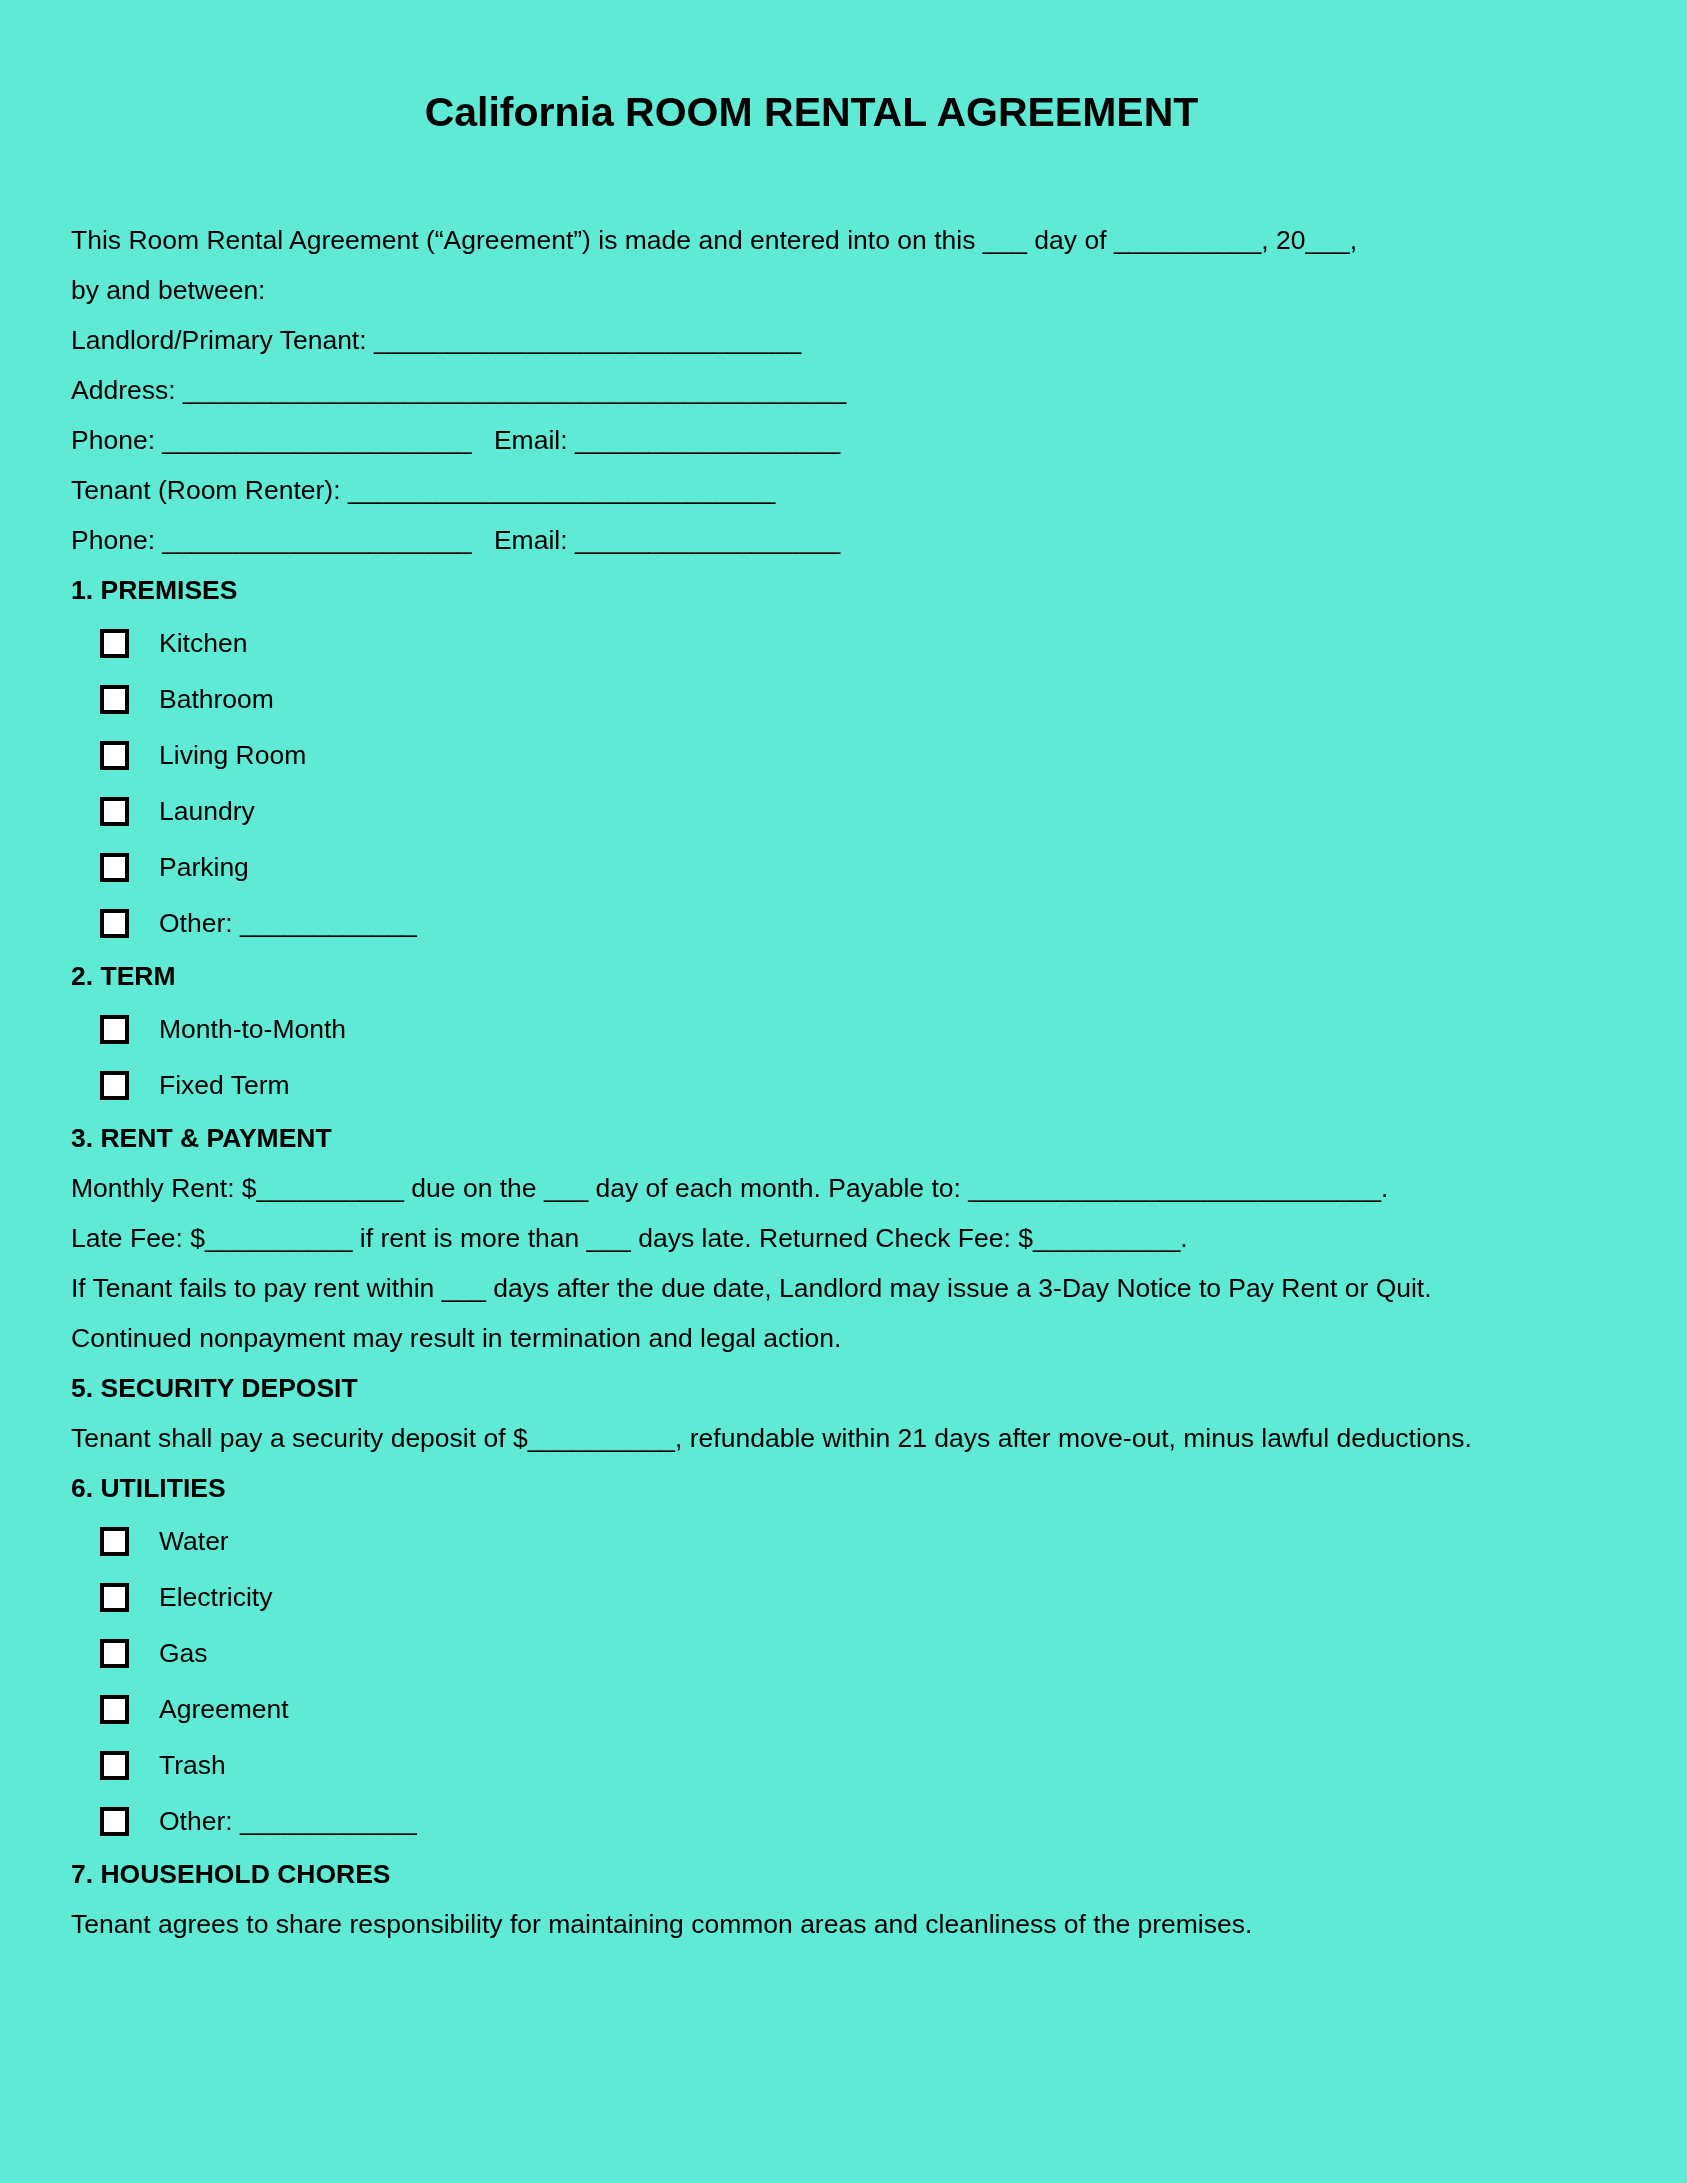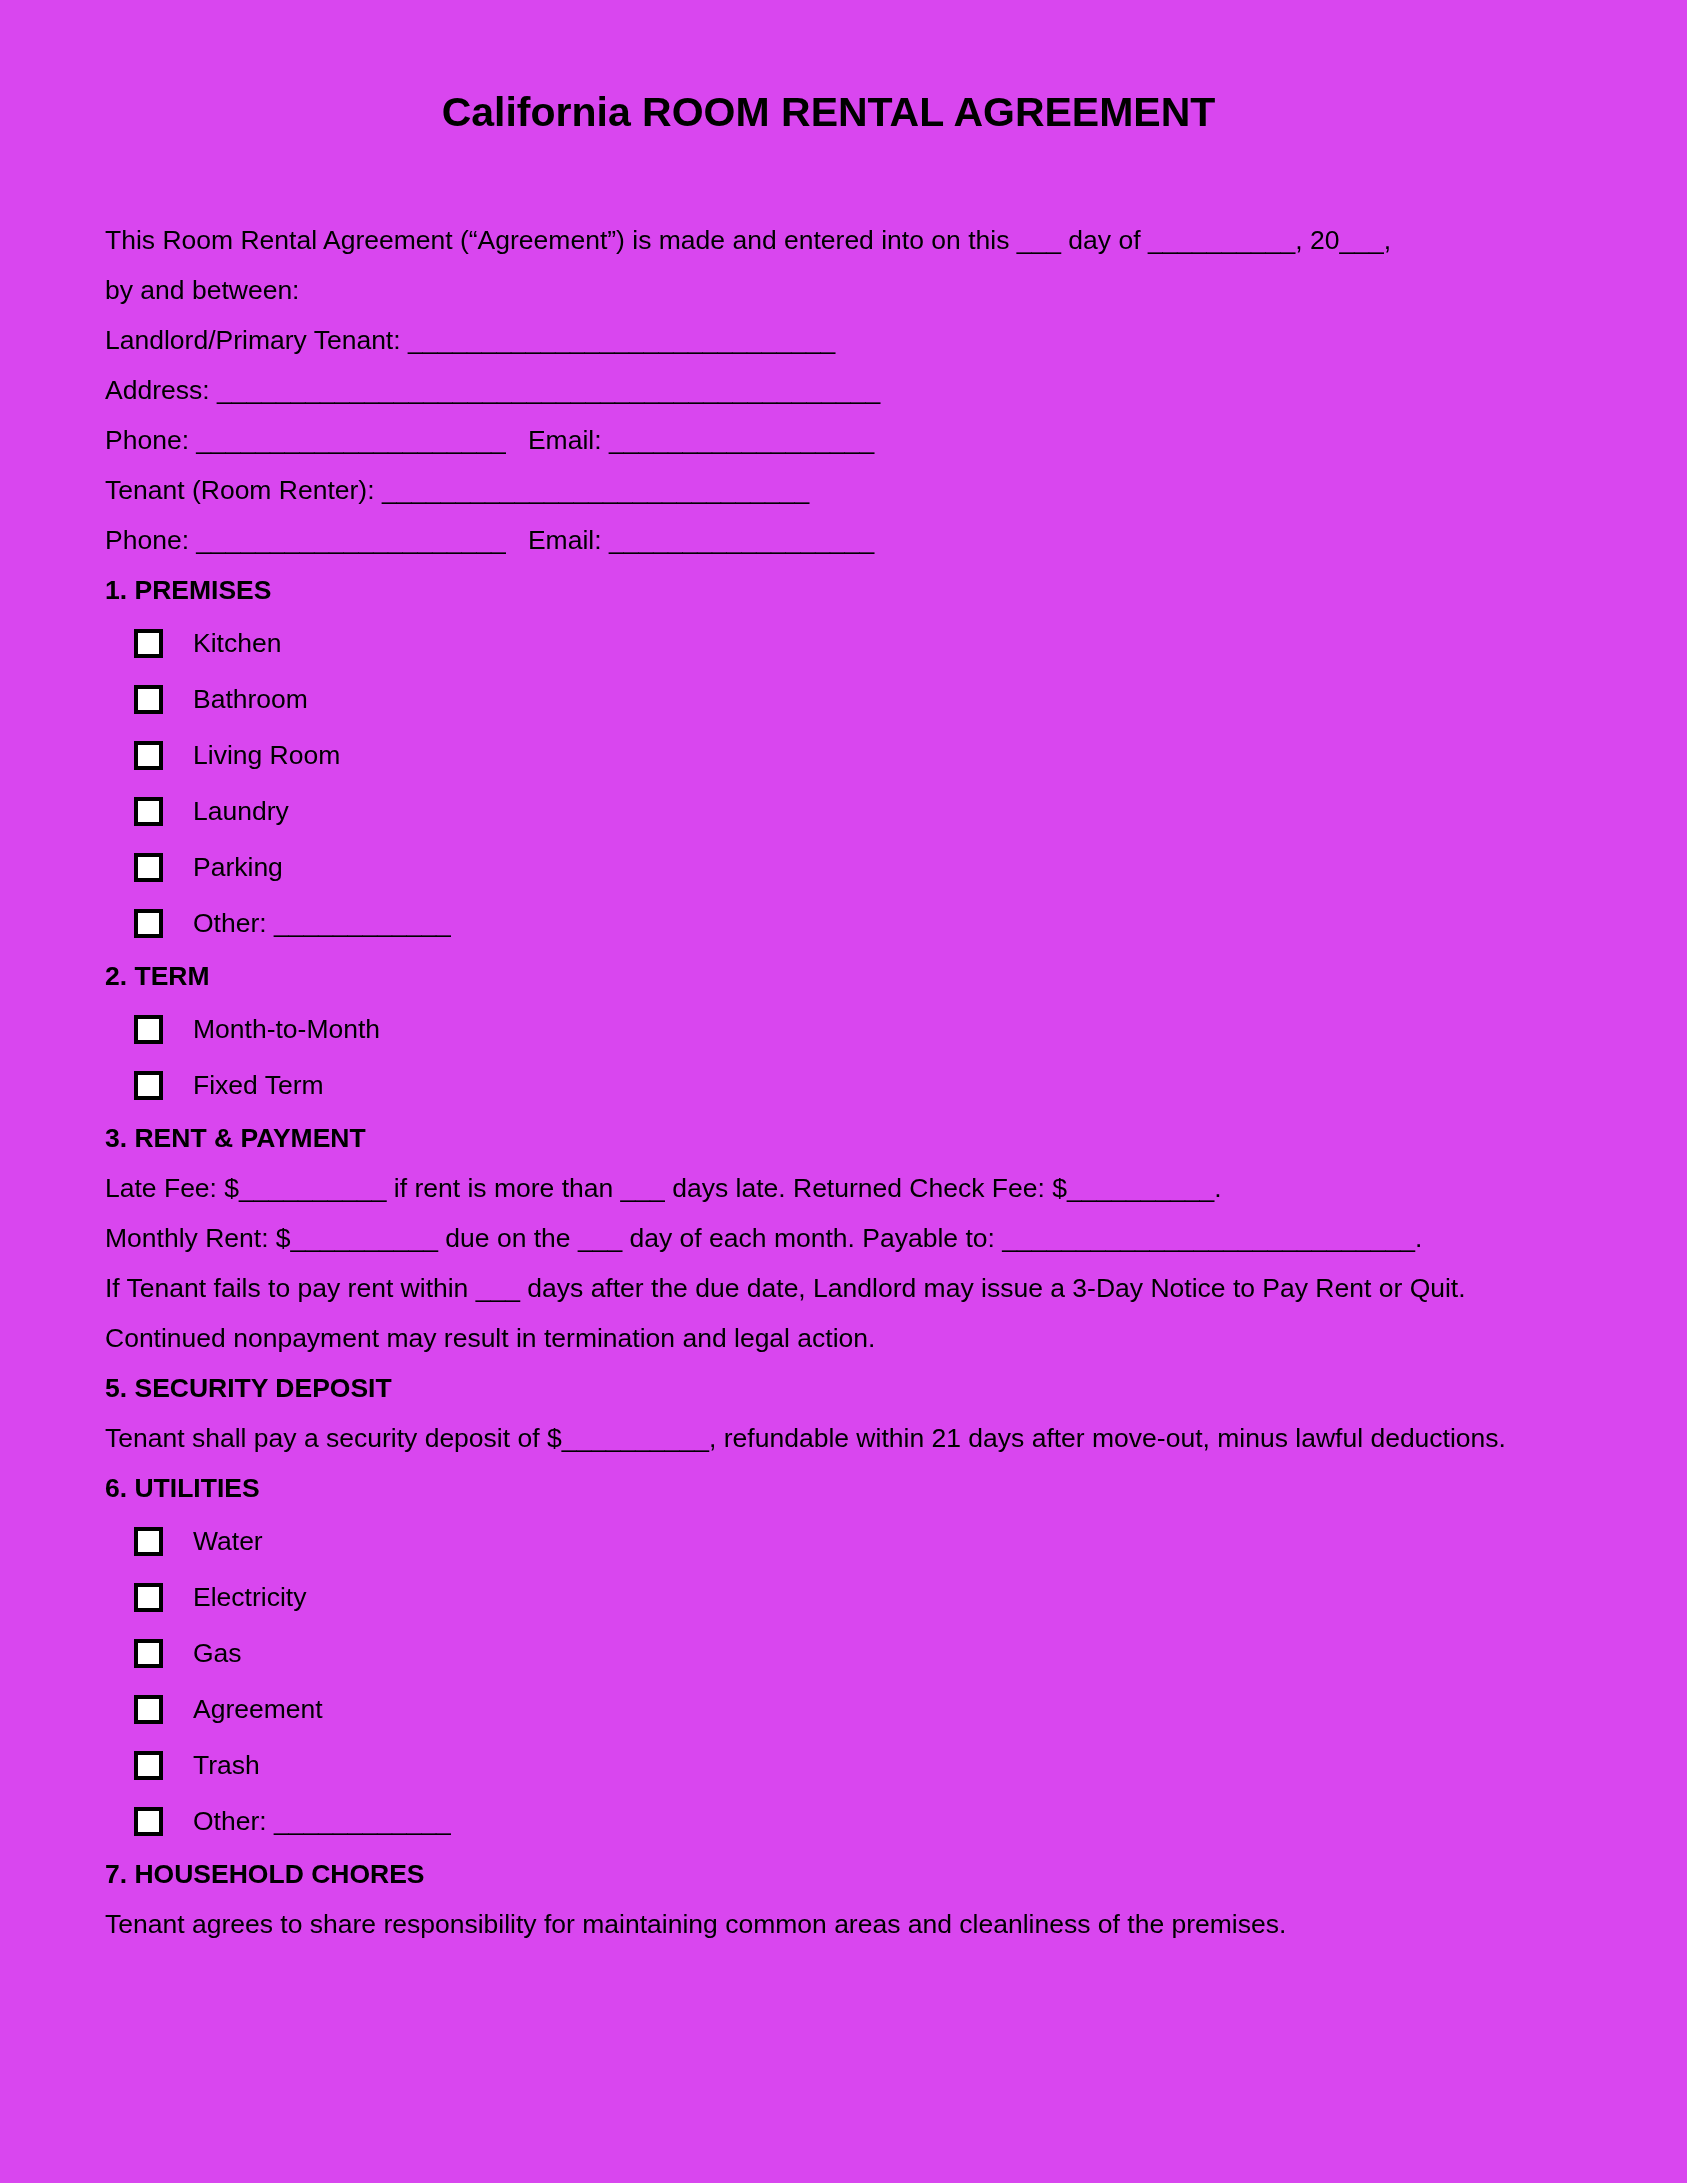--- a/index.html
+++ b/index.html
@@ -3,26 +3,26 @@
 <meta charset="utf-8">
 <style>
   html, body {
     margin: 0;
     padding: 0;
     background: #ffffff;
   }
   .page {
     width: 1687px;
     height: 2183px;
-    background: #d946ef;
+    background: #5eead4;
     color: #000000;
     font-family: "Liberation Sans", sans-serif;
     font-size: 26.5px;
     box-sizing: border-box;
-    padding: 86px 135px 0 105px;
+    padding: 86px 135px 0 71px;
     overflow: hidden;
   }
   .doc-title {
     margin: 0;
     font-size: 41px;
     font-weight: bold;
     text-align: center;
     line-height: 53px;
     white-space: pre;
   }
@@ -103,22 +103,22 @@
     <div class="check-row">
       <span class="checkbox"></span>
       <span class="check-label">Month-to-Month</span>
     </div>
     <div class="check-row">
       <span class="checkbox"></span>
       <span class="check-label">Fixed Term</span>
     </div>
 
     <div class="line heading">3. RENT &amp; PAYMENT</div>
+    <div class="line">Monthly Rent: $__________ due on the ___ day of each month. Payable to: ____________________________.</div>
     <div class="line">Late Fee: $__________ if rent is more than ___ days late. Returned Check Fee: $__________.</div>
-    <div class="line">Monthly Rent: $__________ due on the ___ day of each month. Payable to: ____________________________.</div>
 
     <div class="line">If Tenant fails to pay rent within ___ days after the due date, Landlord may issue a 3-Day Notice to Pay Rent or Quit.</div>
     <div class="line">Continued nonpayment may result in termination and legal action.</div>
 
     <div class="line heading">5. SECURITY DEPOSIT</div>
     <div class="line">Tenant shall pay a security deposit of $__________, refundable within 21 days after move-out, minus lawful deductions.</div>
 
     <div class="line heading">6. UTILITIES</div>
 
     <div class="check-row">

